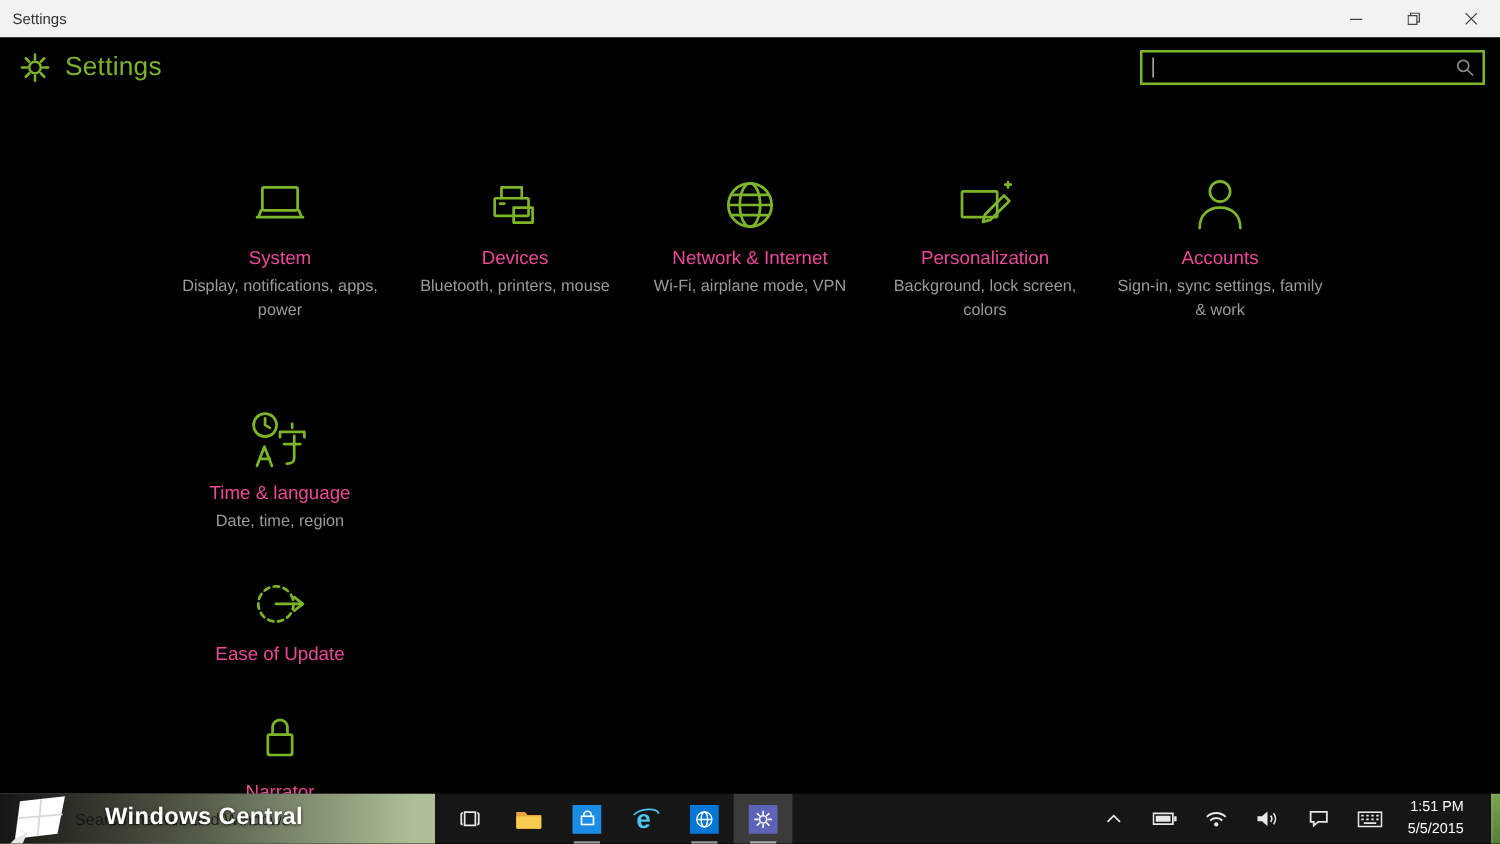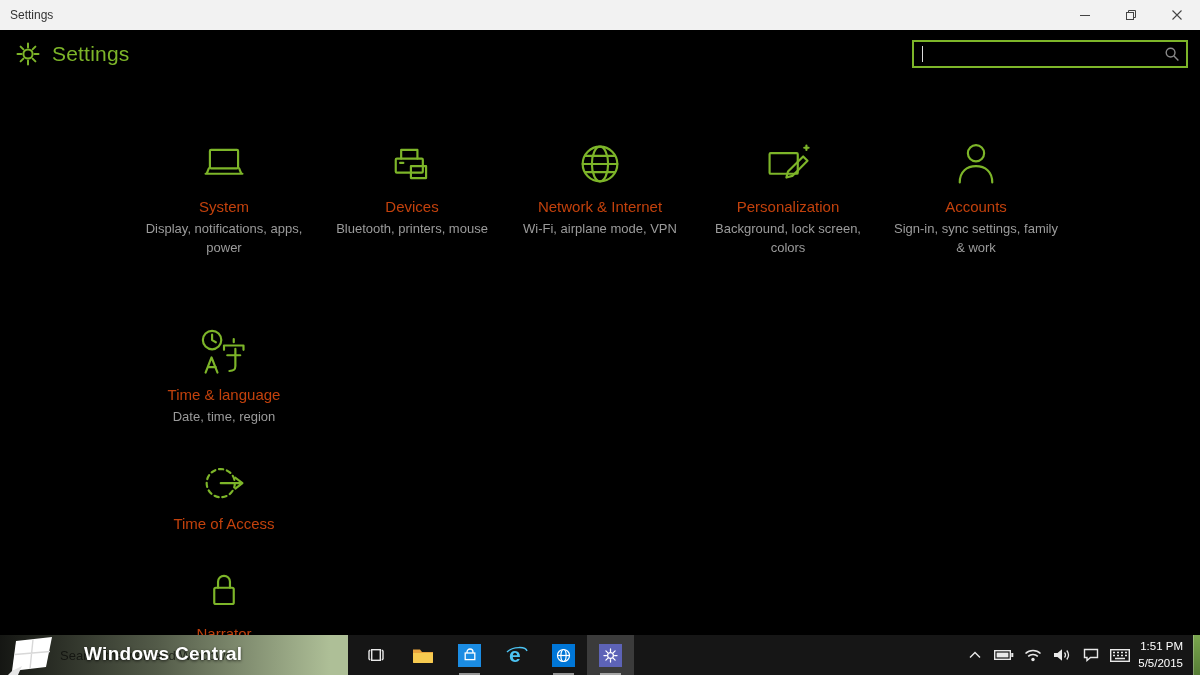--- a/index.html
+++ b/index.html
@@ -26,36 +26,36 @@
   
   .main{ position:absolute; top:78px; left:0; right:0; bottom:40px; background:#000; }
   .grid{ width:916px; margin:0 auto; padding-top:56px; }
   .row{ display:flex; gap:24px; }
   .row2{ margin-top:64px;flex-direction:column; }
   .tile{ width:164px; text-align:center; cursor:default; }
   .cat-icon{ height:56px; display:flex; align-items:flex-end; justify-content:center; margin-bottom:8px; }
   .cat-icon svg{ width:52px; height:52px; }
   .cat-icon path, .cat-icon rect, .cat-icon circle, .cat-icon ellipse, .cat-icon polyline{
     stroke:var(--accent); fill:none; stroke-width:2; stroke-linecap:round; stroke-linejoin:round; }
-  .tile-name{ color:#c2410c; font-size:15px; margin-bottom:5px; }
+  .tile-name{ color:#ec4899; font-size:15px; margin-bottom:5px; }
   .tile-desc{ color:#9b9b9b; font-size:13px; line-height:1.45; }
 
   
   .taskbar{ position:absolute; left:0; right:0; bottom:0; height:40px; background:#161616; display:flex; align-items:center; z-index:5; }
   .tb-search{ position:relative; width:348px; height:40px; background:#aebf97; flex:0 0 auto; display:flex; align-items:center; overflow:hidden; }
   .tb-search-text{ position:relative; z-index:1; padding-left:60px; font-size:13px; color:#39402e; white-space:nowrap; }
   .tb-search::after{ content:""; position:absolute; inset:0; background:linear-gradient(90deg, rgba(8,8,8,.92) 0%, rgba(8,8,8,.55) 45%, rgba(8,8,8,0) 95%); z-index:2; }
   .watermark{ position:absolute; left:6px; bottom:0; height:42px; display:flex; align-items:center; gap:24px; z-index:8; pointer-events:none; }
   .wm-text{ color:#fff; font-size:19px; font-weight:700; text-shadow:0 1px 3px rgba(0,0,0,.7); letter-spacing:.3px; }
   .tb-buttons{ display:flex; margin-left:4px; height:100%; }
   .tb-btn{ position:relative; width:47px; height:40px; display:flex; align-items:center; justify-content:center; cursor:default; }
   .tb-btn.active{ background:rgba(255,255,255,.16); }
   .run-line{ position:absolute; bottom:0; left:13px; right:13px; height:2px; background:rgba(255,255,255,.55); }
   .tile-sq{ width:23px; height:23px; display:flex; align-items:center; justify-content:center; }
-  .tray{ margin-left:auto; display:flex; align-items:center; height:100%; }
+  .tray{ margin-left:auto; display:flex; align-items:center; height:100%;gap:12px; }
   .tray-btn{ width:29px; height:40px; display:flex; align-items:center; justify-content:center; cursor:default; }
   .clock{ text-align:right; color:#fff; font-size:11.5px; line-height:1.45; padding:0 10px 0 4px; cursor:default; }
   .show-desktop{ width:7px; height:40px; background:linear-gradient(#7aa64e,#567d36); border-left:1px solid rgba(255,255,255,.25); }
 </style>
 </head>
 <body>
 
 <div class="screen">
 
   <div class="titlebar">
@@ -180,21 +180,21 @@
           <div class="tile-desc">Date, time, region</div>
         </div>
 
         <div class="tile">
           <div class="cat-icon">
             <svg viewBox="0 0 48 48">
                 <circle cx="21" cy="26" r="13" stroke-dasharray="4 3.4"></circle>
                 <path d="M21 26h19M34.5 21l6.5 5-6.5 5"></path>
               </svg>
           </div>
-          <div class="tile-name">Time of Access</div>
+          <div class="tile-name">Ease of Update</div>
         </div>
 
         <div class="tile">
           <div class="cat-icon">
             <svg viewBox="0 0 48 48">
                 <rect x="15" y="21" width="18" height="15" rx="1.5"></rect>
                 <path d="M18.5 21v-5.5a5.5 5.5 0 0 1 11 0V21"></path>
               </svg>
           </div>
           <div class="tile-name">Narrator</div>

